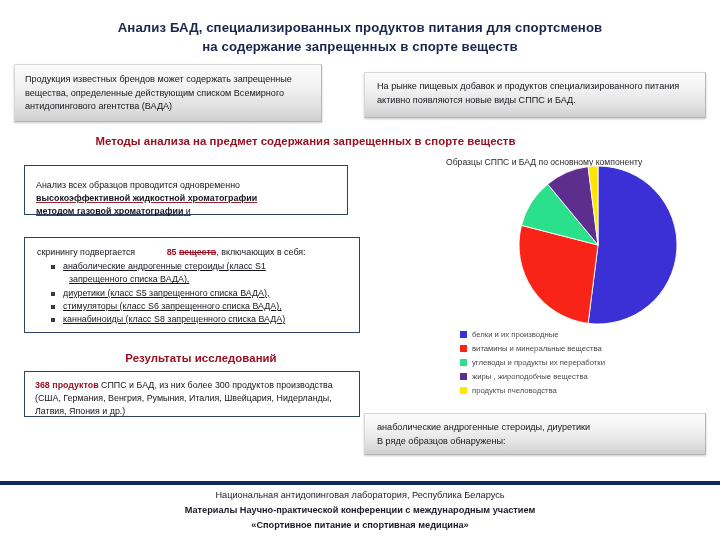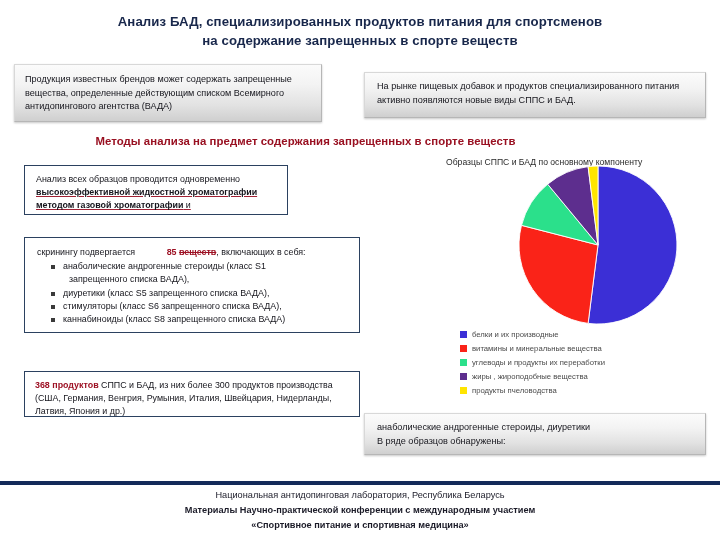--- a/index.html
+++ b/index.html
@@ -21,21 +21,21 @@
     inset: 0;
     width: 720px;
     height: 540px;
     background: #ffffff;
   }
 
   
   #slide-title {
     position: absolute;
     left: 40px;
-    top: 12px;
+    top: 18px;
     width: 640px;
     text-align: center;
     color: #18274B;
     font-weight: bold;
     font-size: 13.2px;
     line-height: 19px;
     letter-spacing: 0.1px;
   }
   #slide-title .l2 { display: block; }
 
@@ -98,23 +98,23 @@
     border: 1.6px solid #2b4160;
     box-sizing: border-box;
     color: #15151c;
     font-size: 8.9px;
     line-height: 13.2px;
   }
 
   #box-methods {
     left: 24px;
     top: 165px;
-    width: 264px;
+    width: 324px;
     height: 50px;
-    padding: 7px 0 0 11px;
+    padding: 13px 0 0 11px;
   }
   #box-methods .ul-red {
     text-decoration: underline;
     text-decoration-color: #a02033;
     font-weight: bold;
   }
   #box-methods .plain { font-weight: normal; }
 
   #box-screening {
     left: 24px;
@@ -132,20 +132,21 @@
   #box-screening .amount .struck { text-decoration: line-through; }
   #box-screening ul {
     margin: 0;
     padding: 0 0 0 14px;
     list-style: none;
   }
   #box-screening li {
     position: relative;
     padding-left: 12px;
     margin: 0;
+    text-decoration: underline;
   }
   #box-screening li::before {
     content: "";
     position: absolute;
     left: 0;
     top: 5px;
     width: 4px;
     height: 4px;
     background: #3a3a3a;
   }
@@ -321,20 +322,21 @@
           <span class="legend-swatch" style="background: rgb(93, 46, 142);"></span>
           <span>жиры , жироподобные вещества</span>
         </div>
         <div class="legend-row">
           <span class="legend-swatch" style="background: rgb(255, 229, 0);"></span>
           <span>продукты пчеловодства</span>
         </div>
       </div>
   </div>
 
+  <div class="red-heading" id="heading-results">Результаты исследований</div>
 
   <div class="white-box" id="box-products">
     <span class="count">368 продуктов</span><span> СППС и БАД, из них более 300 продуктов производства (США, Германия, Венгрия, Румыния, Италия, Швейцария, Нидерланды, Латвия, Япония и др.)</span>
   </div>
 
   <div class="gray-box" id="box-found">
     <div>анаболические андрогенные стероиды, диуретики</div>
     <div>В ряде образцов обнаружены:</div>
   </div>
 

